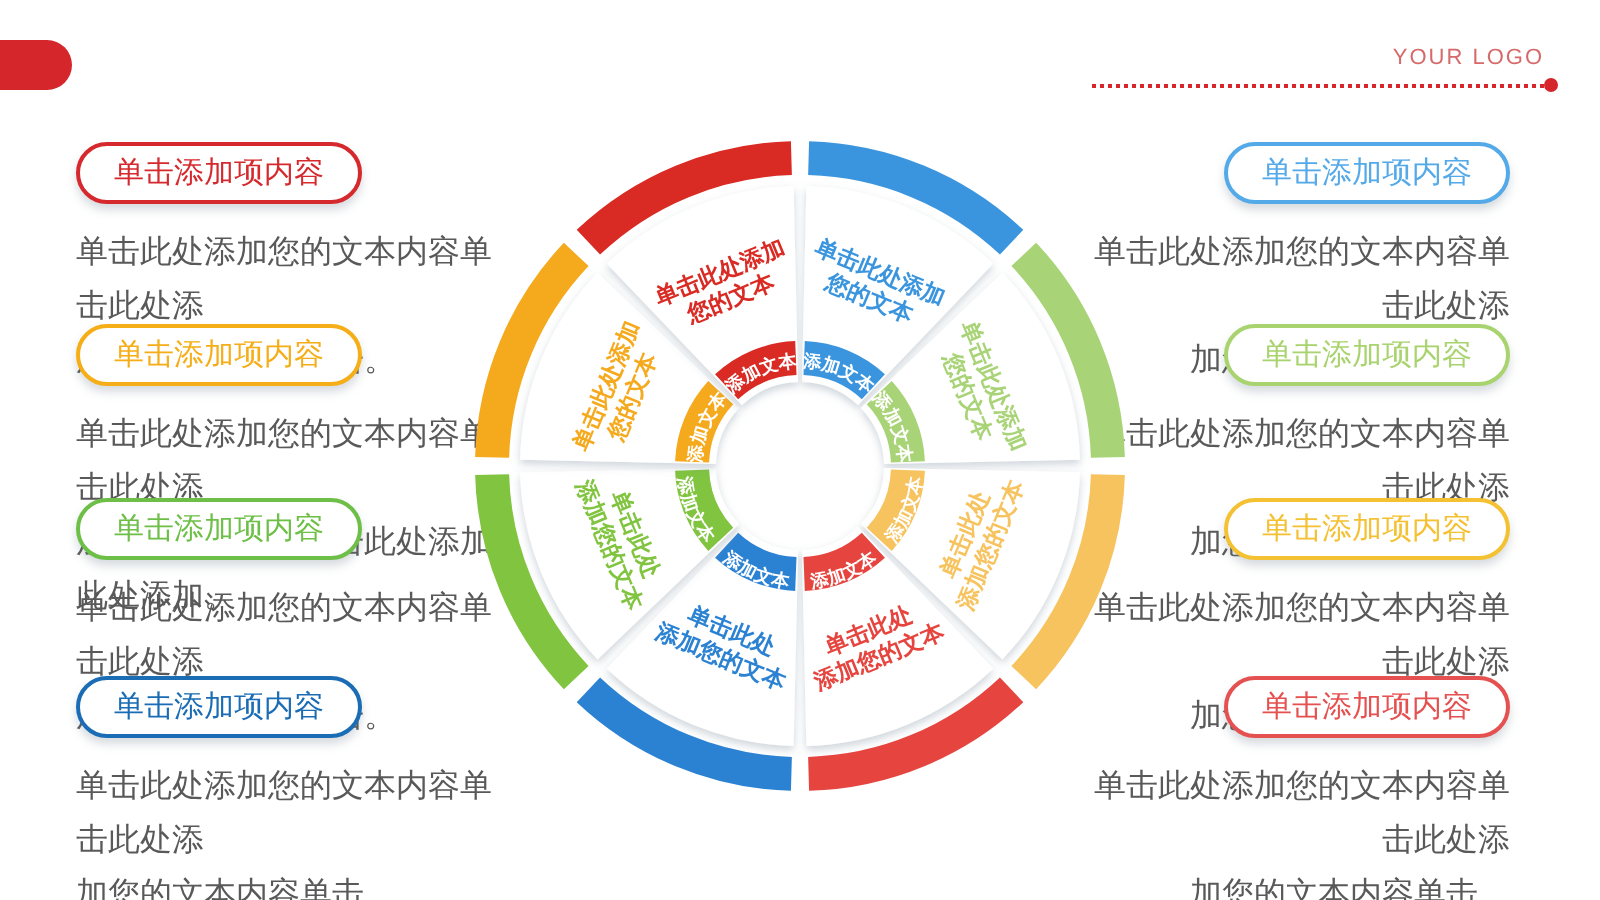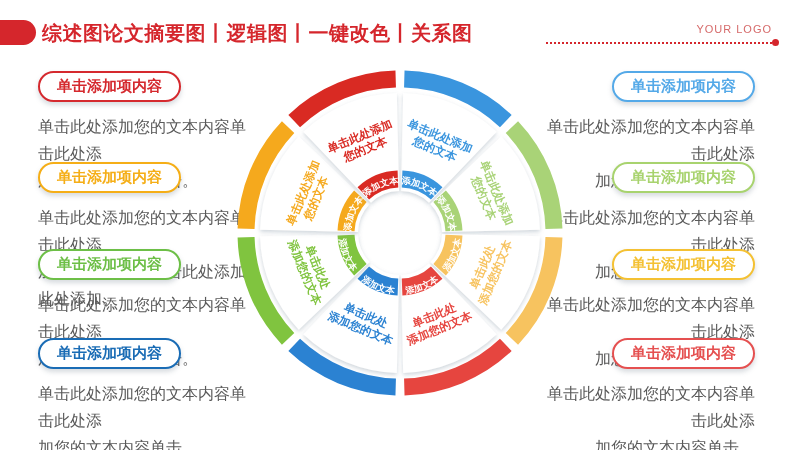--- a/index.html
+++ b/index.html
@@ -13,34 +13,33 @@
   .title-underline{position:absolute;left:546px;top:42px;width:226px;height:0;
                    border-top:2px dotted;}
   .underline-dot{position:absolute;left:772px;top:39px;width:7px;height:7px;border-radius:50%;}
   .logo-text{position:absolute;right:28px;top:23px;font-size:11px;letter-spacing:1px;}
   
   .info-item{position:absolute;width:212px;}
   .info-item.left{left:38px;text-align:left;}
   .info-item.right{right:45px;text-align:right;}
   .row1{top:71px}.row2{top:162px}.row3{top:249px}.row4{top:338px}
   .pill{display:inline-block;padding:4px 17px;border:2.5px solid var(--c);border-radius:18px;
-        color:var(--c);font-weight:bold;font-size:15px;background:#fff;white-space:nowrap;
+        color:var(--c);font-weight:normal;font-size:15px;background:#fff;white-space:nowrap;
         box-shadow:0 3px 5px rgba(110,125,140,.28);text-align:center;}
   .body-text{margin:11px 0 0;color:#595959;font-size:16px;line-height:27px;
              white-space:pre-line;}
   
   .wheel-wrap{position:absolute;left:237px;top:70px;width:326px;height:326px;}
 </style>
 </head>
 <body>
 
 <div class="slide">
 
   <div class="header-tab" style="background: rgb(213, 38, 44);"></div>
-  <div class="page-title" style="color: rgb(213, 38, 44);">综述图论文摘要图丨逻辑图丨一键改色丨关系图</div>
   <div class="title-underline" style="border-color: rgb(213, 38, 44);"></div>
   <div class="underline-dot" style="background: rgb(213, 38, 44);"></div>
   <div class="logo-text" style="color: rgb(214, 106, 106); margin-left: 28px;">YOUR LOGO</div>
 
   <div class="info-item left row1" style="--c: #d5292e;">
     <span class="pill">单击添加项内容</span>
     <p class="body-text">单击此处添加您的文本内容单击此处添
 加您的文本内容单击。</p>
   </div>
   <div class="info-item left row2" style="--c: #f5ae17;">

